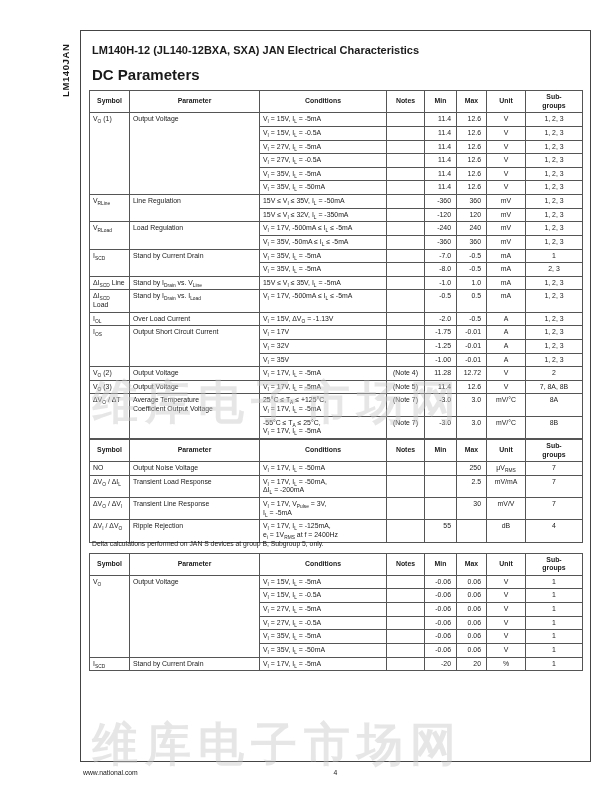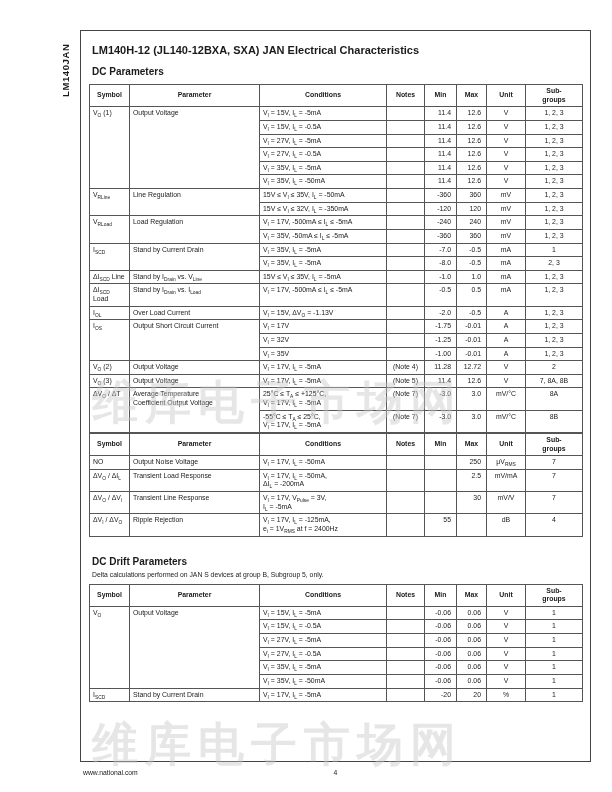--- a/index.html
+++ b/index.html
@@ -33,21 +33,21 @@
     padding: 11px 8px 0 8px;
     background: transparent;
   }
 
   .doc-title {
     font-size: 11px;
     font-weight: bold;
     margin: 2px 0 10px 3px;
   }
   .section-title {
-    font-size: 10px;
+    font-size: 15px;
     font-weight: bold;
     margin: 0 0 7px 3px;
   }
   .section-title.mt { margin-top: 19px; }
   .drift-note {
     font-size: 6.8px;
     margin: -3px 0 6px 3px;
   }
 
   
@@ -408,21 +408,20 @@
           <td class="c-conditions">V<sub>I</sub> = 17V, I<sub>L</sub> = -125mA,<br>e<sub>i</sub> = 1V<sub>RMS</sub> at f = 2400Hz</td>
           <td class="c-notes"></td>
           <td class="c-min">55</td>
           <td class="c-max"></td>
           <td class="c-unit">dB</td>
           <td class="c-subgroups">4</td>
         </tr>
       </tbody>
     </table>
 
-  <h2 class="section-title mt">DC Drift Parameters</h2>
   <p class="drift-note">Delta calculations performed on JAN S devices at group B, Subgroup 5, only.</p>
   <table class="params">
       <colgroup>
         <col class="w-symbol">
         <col class="w-parameter">
         <col class="w-conditions">
         <col class="w-notes">
         <col class="w-min">
         <col class="w-max">
         <col class="w-unit">

